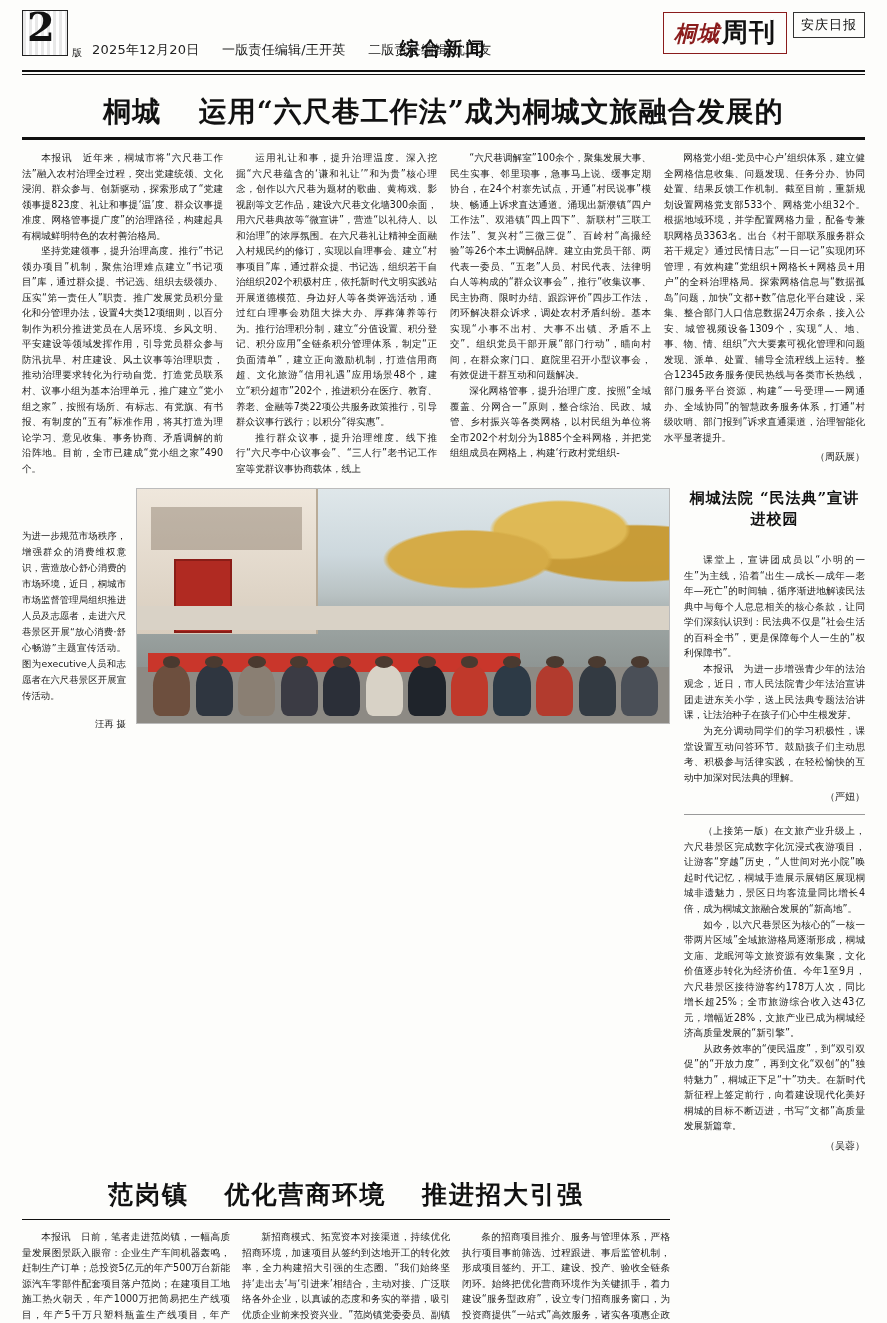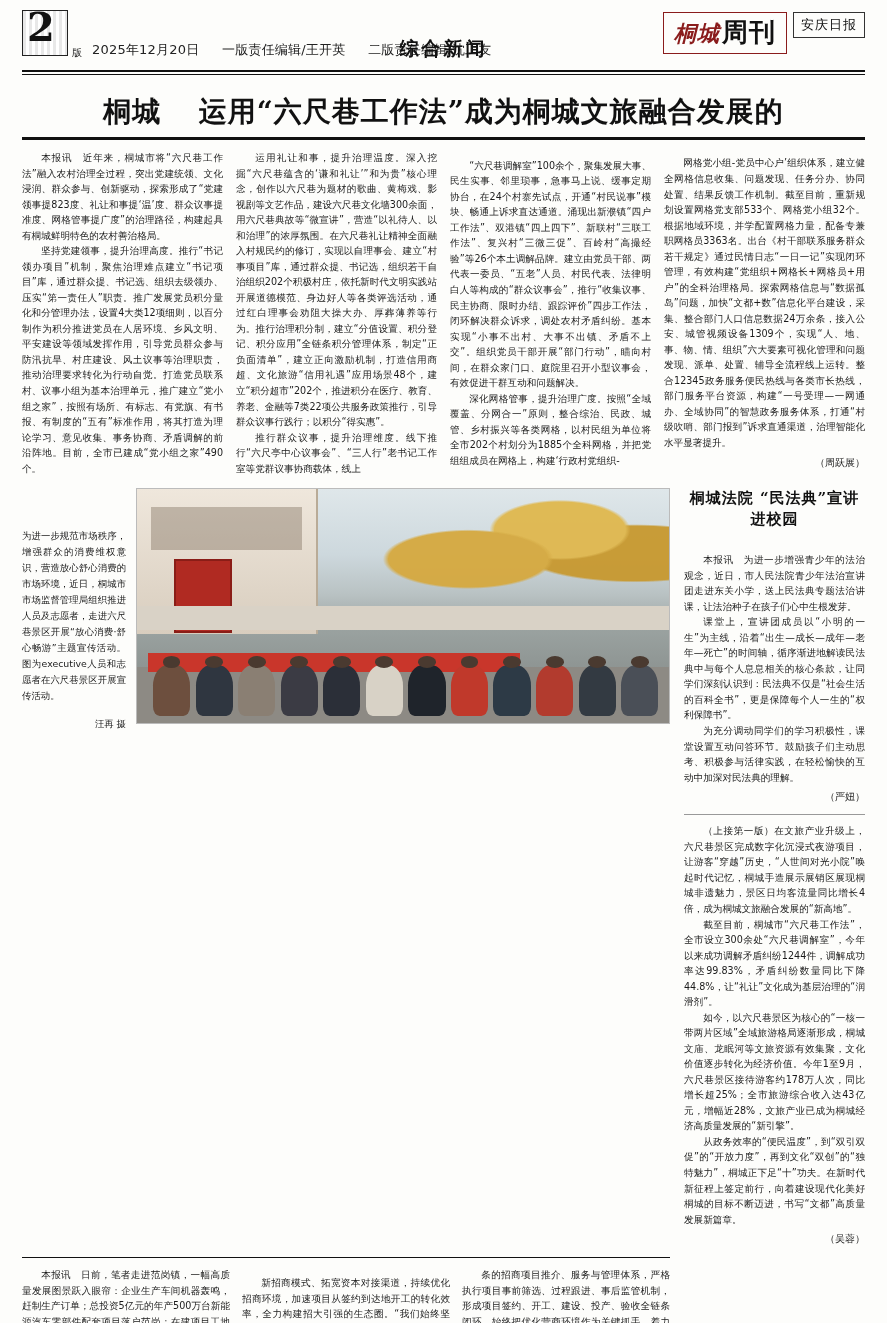--- a/index.html
+++ b/index.html
@@ -131,21 +131,20 @@
     border-top: 2px solid #111;
     border-bottom: 1px solid #111;
     height: 3px;
     margin: 6px 0 10px 0;
   }
 
   
   .cols {
     display: flex;
     gap: 12px;
-    align-items: center;
   }
   .col { flex: 1; }
   .body-text {
     font-size: 9.6px;
     line-height: 1.62;
     text-align: justify;
     color: #1a1a1a;
     font-family: "DejaVu Sans", "Liberation Sans", sans-serif;
   }
   .body-text p { margin: 0; text-indent: 2em; }
@@ -320,40 +319,46 @@
           <i style="left:75%; background:#b23b2e;"></i>
           <i style="left:83%; background:#333a42;"></i>
           <i style="left:91%; background:#4a4f57;"></i>
         </div>
       </div>
     </div>
 
     <div class="rail">
       <div class="rail-title">桐城法院 “民法典”宣讲进校园</div>
       <div class="body-text">
+        <p>课堂上，宣讲团成员以“小明的一生”为主线，沿着“出生—成长—成年—老年—死亡”的时间轴，循序渐进地解读民法典中与每个人息息相关的核心条款，让同学们深刻认识到：民法典不仅是“社会生活的百科全书”，更是保障每个人一生的“权利保障书”。</p>
         <p>本报讯　为进一步增强青少年的法治观念，近日，市人民法院青少年法治宣讲团走进东关小学，送上民法典专题法治讲课，让法治种子在孩子们心中生根发芽。</p>
-        <p>课堂上，宣讲团成员以“小明的一生”为主线，沿着“出生—成长—成年—老年—死亡”的时间轴，循序渐进地解读民法典中与每个人息息相关的核心条款，让同学们深刻认识到：民法典不仅是“社会生活的百科全书”，更是保障每个人一生的“权利保障书”。</p>
         <p>为充分调动同学们的学习积极性，课堂设置互动问答环节。鼓励孩子们主动思考、积极参与活律实践，在轻松愉快的互动中加深对民法典的理解。</p>
         <div class="byline">（严妞）</div>
       </div>
       <div class="rail-rule"></div>
       <div class="body-text">
         <p>（上接第一版）在文旅产业升级上，六尺巷景区完成数字化沉浸式夜游项目，让游客“穿越”历史，“人世间对光小院”唤起时代记忆，桐城手造展示展销区展现桐城非遗魅力，景区日均客流量同比增长4倍，成为桐城文旅融合发展的“新高地”。</p>
-        <p>截至目前，桐城市“六尺巷工作法”，全市设立300余处“六尺巷调解室”，今年以来成功调解矛盾纠纷1244件，调解成功率达99.83%，矛盾纠纷数量同比下降44.8%，让“礼让”文化成为基层治理的“润滑剂”。</p>
         <p>如今，以六尺巷景区为核心的“一核一带两片区域”全域旅游格局逐渐形成，桐城文庙、龙眠河等文旅资源有效集聚，文化价值逐步转化为经济价值。今年1至9月，六尺巷景区接待游客约178万人次，同比增长超25%；全市旅游综合收入达43亿元，增幅近28%，文旅产业已成为桐城经济高质量发展的“新引擎”。</p>
         <p>从政务效率的“便民温度”，到“双引双促”的“开放力度”，再到文化“双创”的“独特魅力”，桐城正下足“十”功夫。在新时代新征程上签定前行，向着建设现代化美好桐城的目标不断迈进，书写“文都”高质量发展新篇章。</p>
         <div class="byline">（吴蓉）</div>
       </div>
     </div>
   </div>
 
   <div class="lower-wrap">
     <div class="lower-left">
 
       <div>
+        <div class="sec-head">
+          <span>范岗镇</span>
+          <span class="gap"></span>
+          <span>优化营商环境</span>
+          <span class="gap"></span>
+          <span>推进招大引强</span>
+        </div>
         <div class="sec-rule"></div>
         <div class="cols">
           <div class="col body-text">
             <p>本报讯　日前，笔者走进范岗镇，一幅高质量发展图景跃入眼帘：企业生产车间机器轰鸣，赶制生产订单；总投资5亿元的年产500万台新能源汽车零部件配套项目落户范岗；在建项目工地施工热火朝天，年产1000万把简易把生产线项目，年产5千万只塑料瓶盖生产线项目，年产7000吨级环保纸箱项目等一批重点项目正加快建设，为镇域经济注入强劲动能。</p>
 
           </div>
           <div class="col body-text">
             <p>新招商模式、拓宽资本对接渠道，持续优化招商环境，加速项目从签约到达地开工的转化效率，全力构建招大引强的生态圈。“我们始终坚持‘走出去’与‘引进来’相结合，主动对接、广泛联络各外企业，以真诚的态度和务实的举措，吸引优质企业前来投资兴业。”范岗镇党委委员、副镇长杨功介绍道。</p>
 
           </div>

